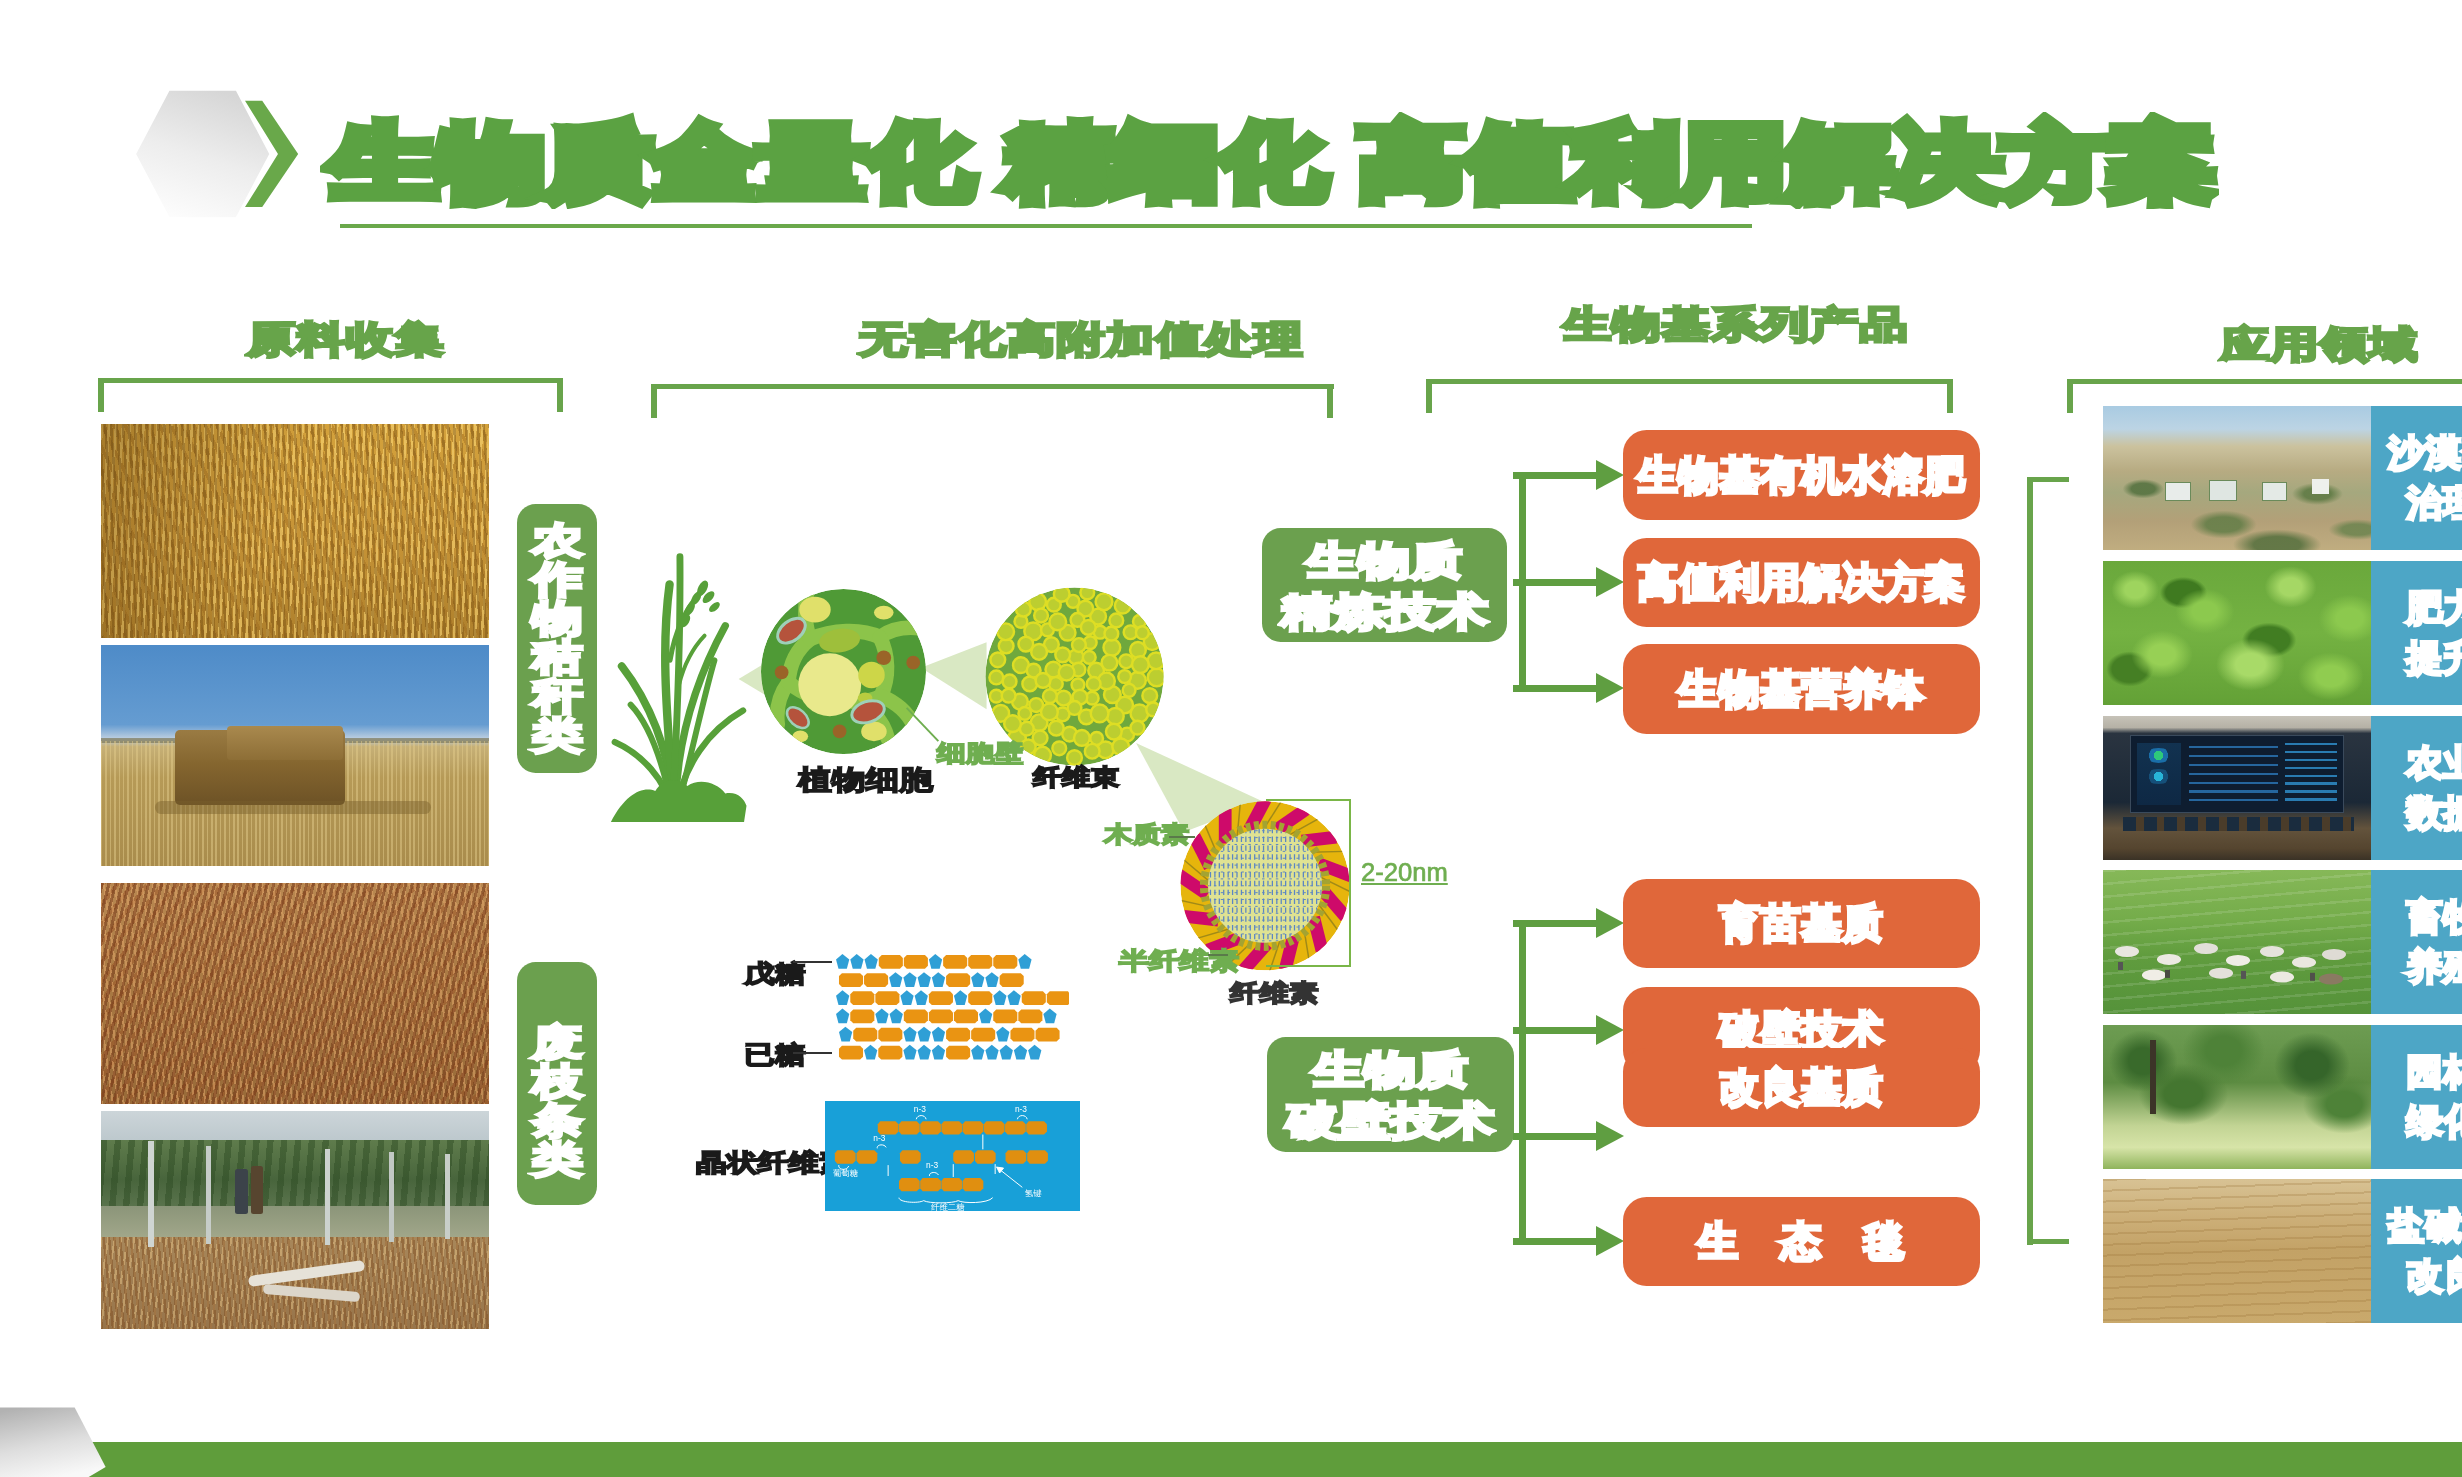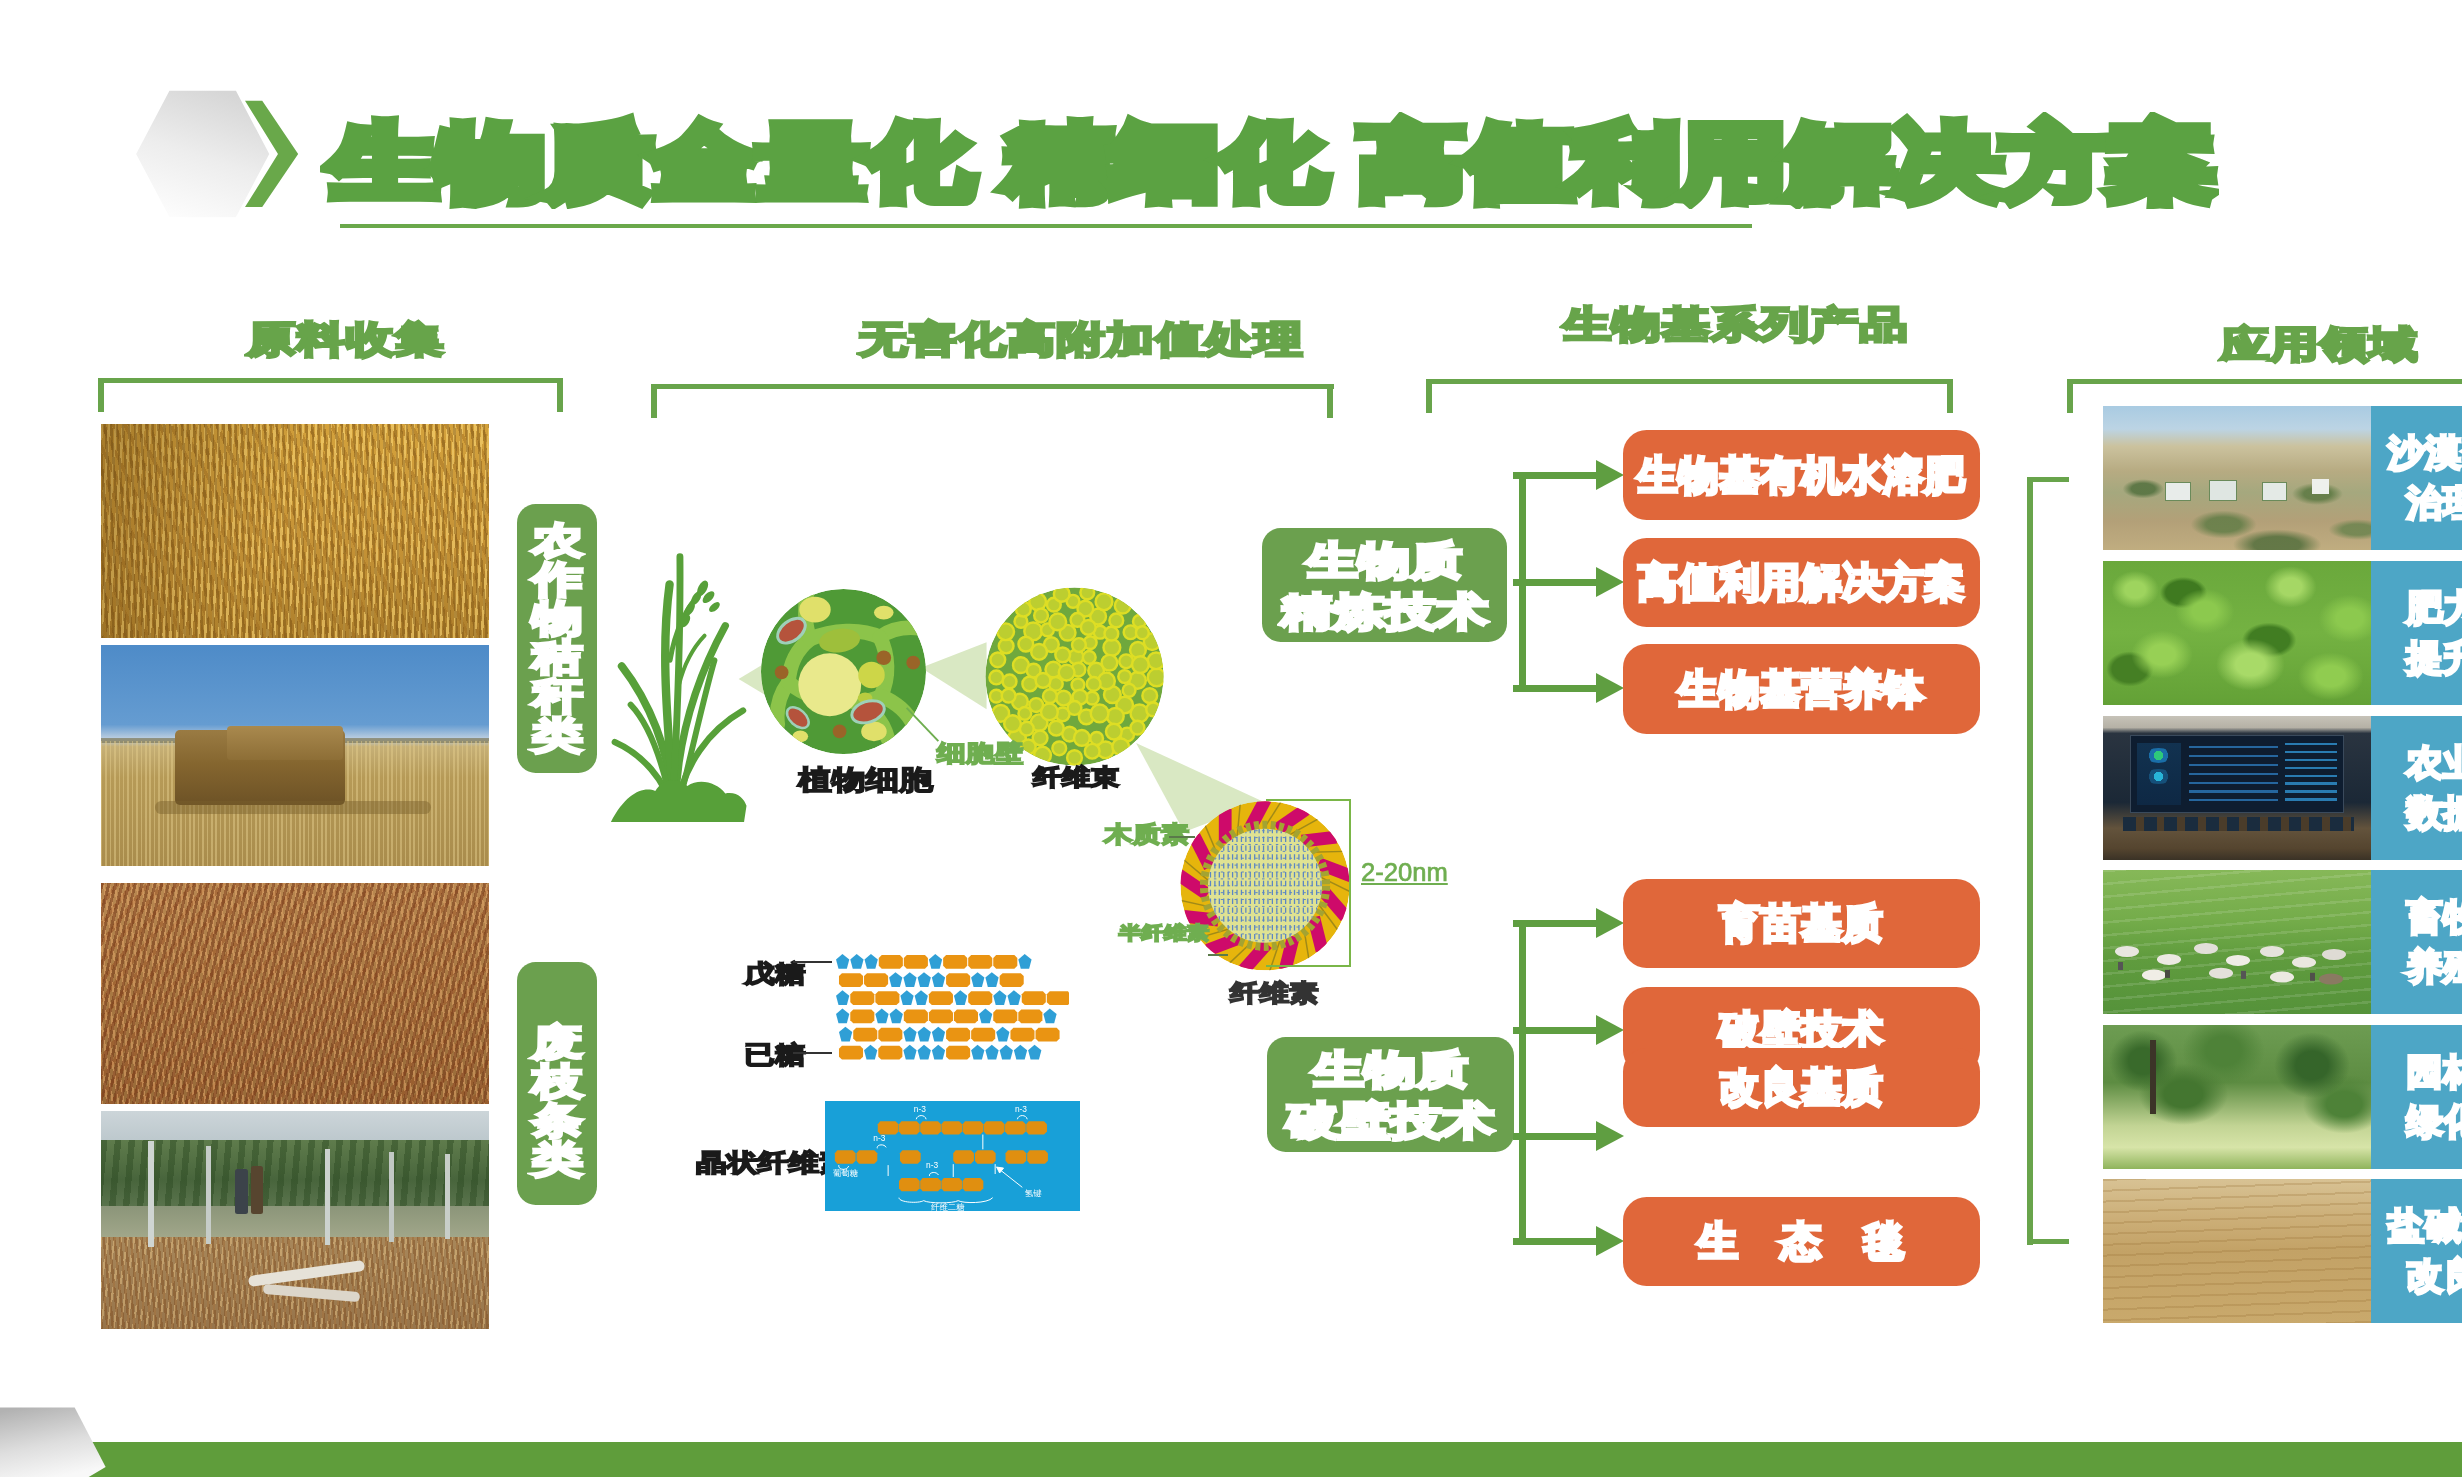--- a/index.html
+++ b/index.html
@@ -387,21 +387,21 @@
 </svg>
 
 <div class="dlab" style="left:798px;top:762px;font-size:27px;letter-spacing:0px;-webkit-text-stroke:2.5px #1a1a1a"><span class="w5">植物细胞</span></div>
 <div class="dlab" style="left:1033px;top:762px;font-size:23px;letter-spacing:0px;-webkit-text-stroke:2.5px #1a1a1a"><span class="w5">纤维束</span></div>
 <div class="glab" style="left:937px;top:738px;font-size:23px;letter-spacing:0px;-webkit-text-stroke:2.5px #6fae50"><span class="w5">细胞壁</span></div>
 <svg class="abs" style="left:904px;top:705px" width="37" height="39" viewBox="0 0 75 80">
     <line x1="5" y1="6" x2="70" y2="74" stroke="#6fae50" stroke-width="4"></line>
   </svg>
 <div class="glab" style="left:1104px;top:819px;font-size:22.7px;letter-spacing:0px;-webkit-text-stroke:2.5px #6fae50"><span class="w5">木质素</span></div>
 <div class="abs" style="left:1169px;top:836px;width:25.6px;height:2px;background:#5a7a4a"></div>
-<div class="glab" style="left:1119px;top:921px;font-size:18px;letter-spacing:0px;-webkit-text-stroke:2.5px #6fae50"><span class="w5">半纤维素</span></div>
+<div class="glab" style="left:1119px;top:945px;font-size:24px;letter-spacing:0px;-webkit-text-stroke:2.5px #6fae50"><span class="w5">半纤维素</span></div>
 <div class="abs" style="left:1208px;top:954px;width:19.7px;height:2px;background:#5a7a4a"></div>
 <div class="dlab" style="left:1230px;top:977px;font-size:23.6px;letter-spacing:0px;-webkit-text-stroke:2.5px #333"><span class="w5">纤维素</span></div>
 <div class="glab" style="left:1361px;top:858px;font-size:25.6px;-webkit-text-stroke:0.7px #6fae50">2-20nm</div>
 <div class="abs" style="left:1349px;top:799px;width:1.5px;height:167px;background:#7ab648"></div>
 <div class="abs" style="left:1266px;top:799px;width:85px;height:1.5px;background:#7ab648"></div>
 <div class="abs" style="left:1266px;top:965px;width:85px;height:1.5px;background:#7ab648"></div>
 <div class="dlab" style="left:744px;top:957px;font-size:24.6px;letter-spacing:0px;-webkit-text-stroke:2.5px #1a1a1a"><span class="w5">戊糖</span></div>
 <div class="abs" style="left:793px;top:961px;width:39px;height:1.5px;background:#333"></div>
 <div class="dlab" style="left:744px;top:1038px;font-size:24.6px;letter-spacing:0px;-webkit-text-stroke:2.5px #1a1a1a"><span class="w5">已糖</span></div>
 <div class="abs" style="left:793px;top:1052px;width:39px;height:1.5px;background:#333"></div>

